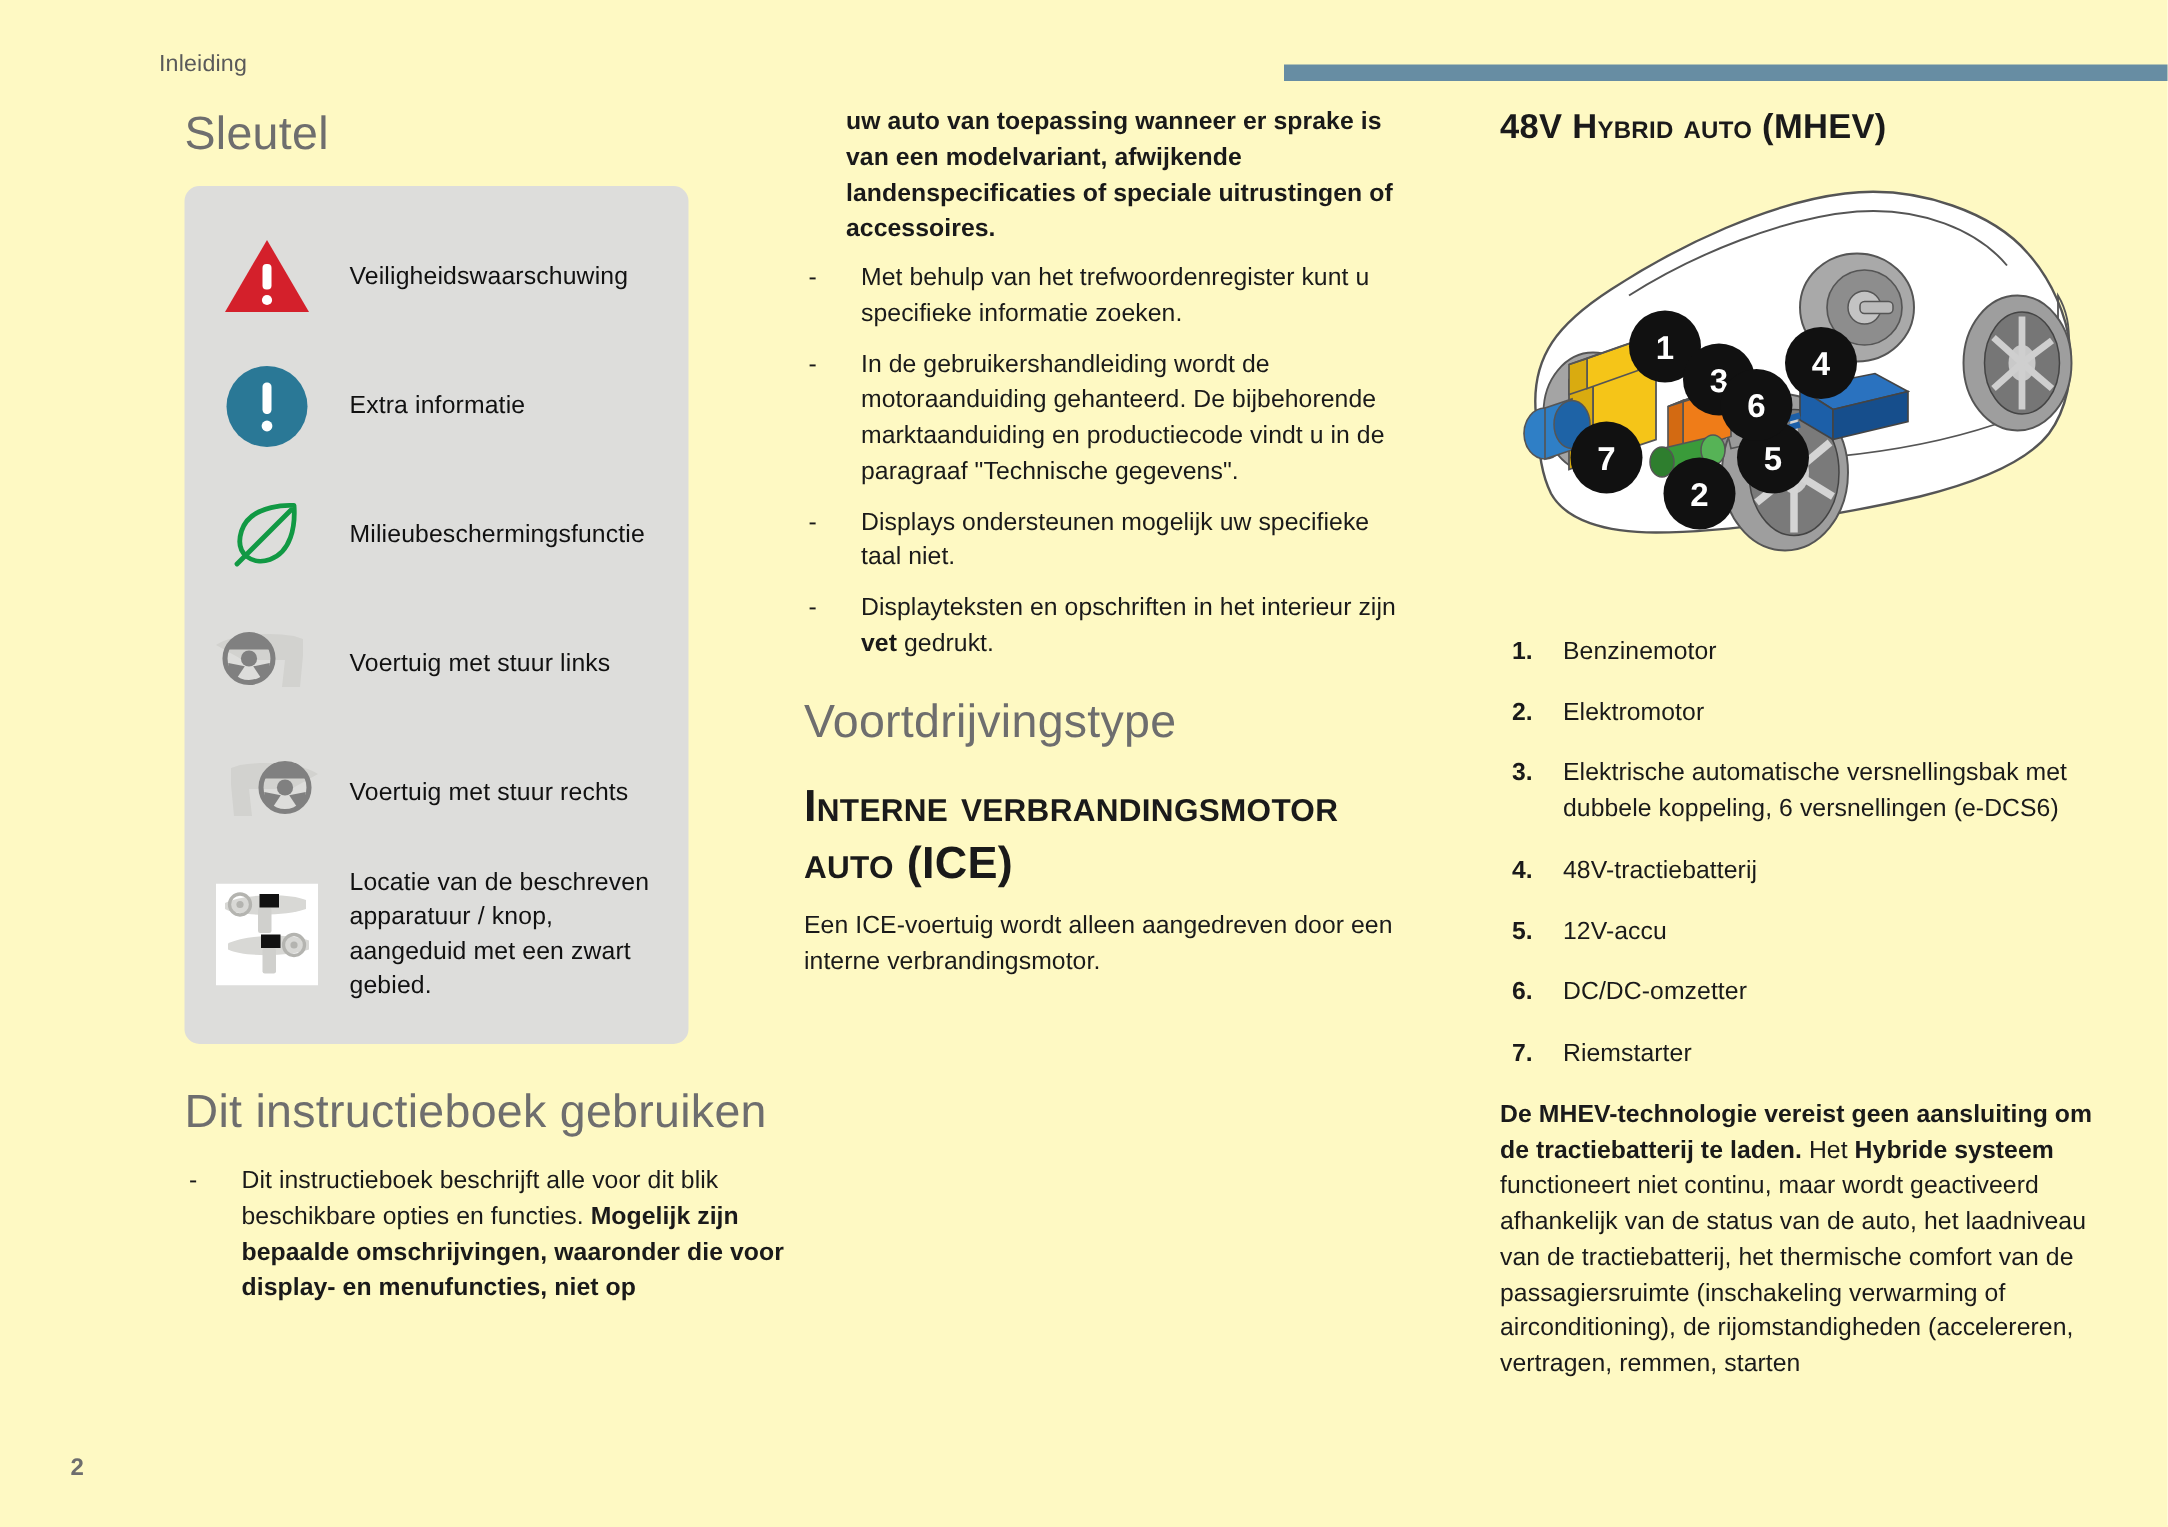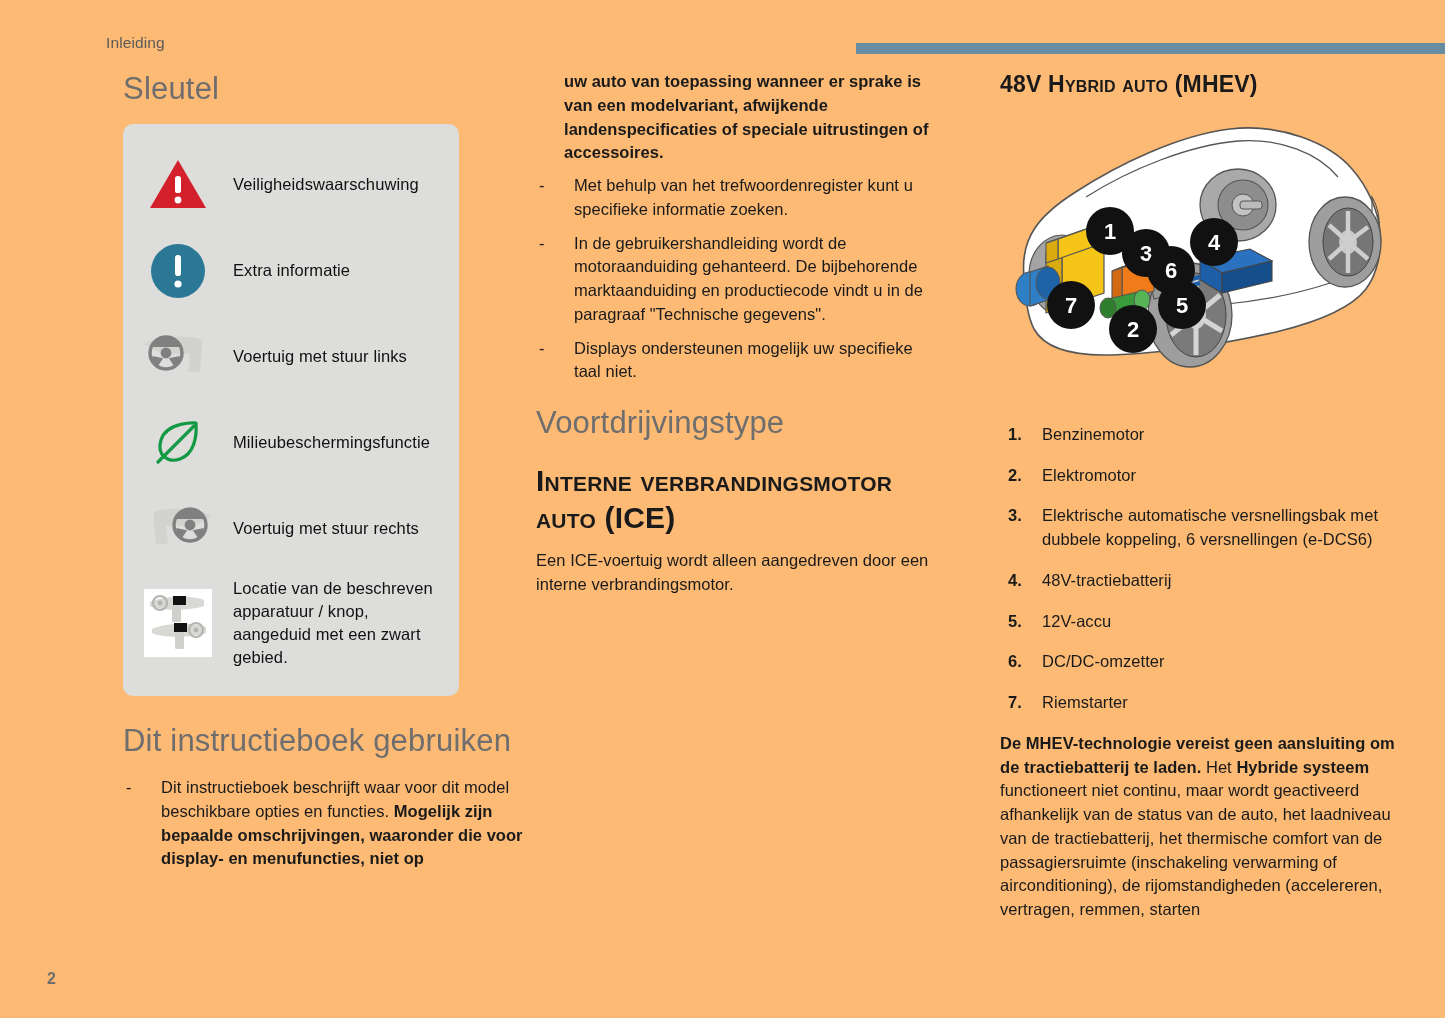--- a/index.html
+++ b/index.html
@@ -12,21 +12,21 @@
     height: 1018px;
     font-family: "Liberation Sans", sans-serif;
     color: #1a1a1a;
     position: relative;
     overflow: hidden;
   }
 
   .page {
     position: absolute;
     inset: 0;
-    background: #fdba74;
+    background: #fef9c3;
   }
 
   
   .header-bar {
     position: absolute;
     left: 856px;
     top: 43px;
     width: 589px;
     height: 11px;
     background: #678da3;
@@ -198,40 +198,40 @@
             <circle cx="29" cy="29" r="27" fill="#2a7896"></circle>
             <rect x="26" y="13" width="6" height="21" rx="2.8" fill="#ffffff"></rect>
             <circle cx="29" cy="42" r="3.6" fill="#ffffff"></circle>
           </svg>
         </div>
         <div class="legend-label">Extra informatie</div>
       </div>
 
       <div class="legend-row">
         <div class="legend-icon">
+          <svg width="58" height="56" viewBox="0 0 58 56" aria-hidden="true">
+            <path d="M47 8 C47 8 18 6 12 25 C7 41 20 48 31 44 C45 39 48 22 47 8 Z" fill="none" stroke="#119944" stroke-width="3.2" stroke-linejoin="round"></path>
+            <path d="M45 11 L9 47" fill="none" stroke="#119944" stroke-width="3.2" stroke-linecap="round"></path>
+          </svg>
+        </div>
+        <div class="legend-label">Milieubeschermingsfunctie</div>
+      </div>
+
+      <div class="legend-row">
+        <div class="legend-icon">
           <svg width="80" height="58" viewBox="0 0 80 58" aria-hidden="true">
             <path d="M6 16 C16 9 40 7 58 10 L64 12 L64 23 L62 44 L50 44 L52 26 L24 26 Z" fill="#d2d2cf"></path>
             <circle cx="28" cy="25" r="16" fill="none" stroke="#808080" stroke-width="3.4"></circle>
             <circle cx="28" cy="25" r="5.4" fill="#808080"></circle>
             <path d="M13.6 19 L42.4 19 A16 16 0 0 0 13.6 19 Z" fill="#808080"></path>
             <path d="M25.2 30.2 L19 39.5 A16 16 0 0 1 14.2 28 Z" fill="#808080"></path>
             <path d="M30.8 30.2 L37 39.5 A16 16 0 0 0 41.8 28 Z" fill="#808080"></path>
           </svg>
         </div>
         <div class="legend-label">Voertuig met stuur links</div>
-      </div>
-
-      <div class="legend-row">
-        <div class="legend-icon">
-          <svg width="58" height="56" viewBox="0 0 58 56" aria-hidden="true">
-            <path d="M47 8 C47 8 18 6 12 25 C7 41 20 48 31 44 C45 39 48 22 47 8 Z" fill="none" stroke="#119944" stroke-width="3.2" stroke-linejoin="round"></path>
-            <path d="M45 11 L9 47" fill="none" stroke="#119944" stroke-width="3.2" stroke-linecap="round"></path>
-          </svg>
-        </div>
-        <div class="legend-label">Milieubeschermingsfunctie</div>
       </div>
 
       <div class="legend-row">
         <div class="legend-icon">
           <svg width="80" height="58" viewBox="0 0 80 58" aria-hidden="true">
             <g transform="translate(80,0) scale(-1,1)">
               <path d="M6 16 C16 9 40 7 58 10 L64 12 L64 23 L62 44 L50 44 L52 26 L24 26 Z" fill="#d2d2cf"></path>
             </g>
             <circle cx="52" cy="25" r="16" fill="none" stroke="#808080" stroke-width="3.4"></circle>
             <circle cx="52" cy="25" r="5.4" fill="#808080"></circle>
@@ -262,33 +262,34 @@
           </svg>
         </div>
         <div class="legend-label">Locatie van de beschreven apparatuur / knop, aangeduid met een zwart gebied.</div>
       </div>
 
     </div>
 
     <h1 class="section-title" style="margin-top:26px;">Dit instructieboek gebruiken</h1>
 
     <ul class="dash-list">
-      <li><span>Dit instructieboek beschrijft waar voor dit model beschikbare opties en functies. </span><span class="bold">Mogelijk zijn bepaalde omschrijvingen, waaronder die voor display- en menufuncties, niet op</span></li>
+      <li><span>Dit instructieboek beschrijft alle voor dit blik beschikbare opties en functies. </span><span class="bold">Mogelijk zijn bepaalde omschrijvingen, waaronder die voor display- en menufuncties, niet op</span></li>
     </ul>
 
   </div>
 
   <div class="col col-mid">
 
     <p class="body bold tight" style="padding-left:28px;">uw auto van toepassing wanneer er sprake is van een modelvariant, afwijkende landenspecificaties of speciale uitrustingen of accessoires.</p>
 
     <ul class="dash-list">
       <li>Met behulp van het trefwoordenregister kunt u specifieke informatie zoeken.</li>
       <li>In de gebruikershandleiding wordt de motoraanduiding gehanteerd. De bijbehorende marktaanduiding en productiecode vindt u in de paragraaf "Technische gegevens".</li>
       <li>Displays ondersteunen mogelijk uw specifieke taal niet.</li>
+      <li><span>Displayteksten en opschriften in het interieur zijn </span><span class="bold">vet</span><span> gedrukt.</span></li>
     </ul>
 
     <h1 class="section-title" style="margin-top:20px; margin-bottom:20px;">Voortdrijvingstype</h1>
 
     <h2 class="sub-title" style="font-size:30px;">Interne verbrandingsmotor auto (ICE)</h2>
 
     <p class="body">Een ICE-voertuig wordt alleen aangedreven door een interne verbrandingsmotor.</p>
 
   </div>
 

